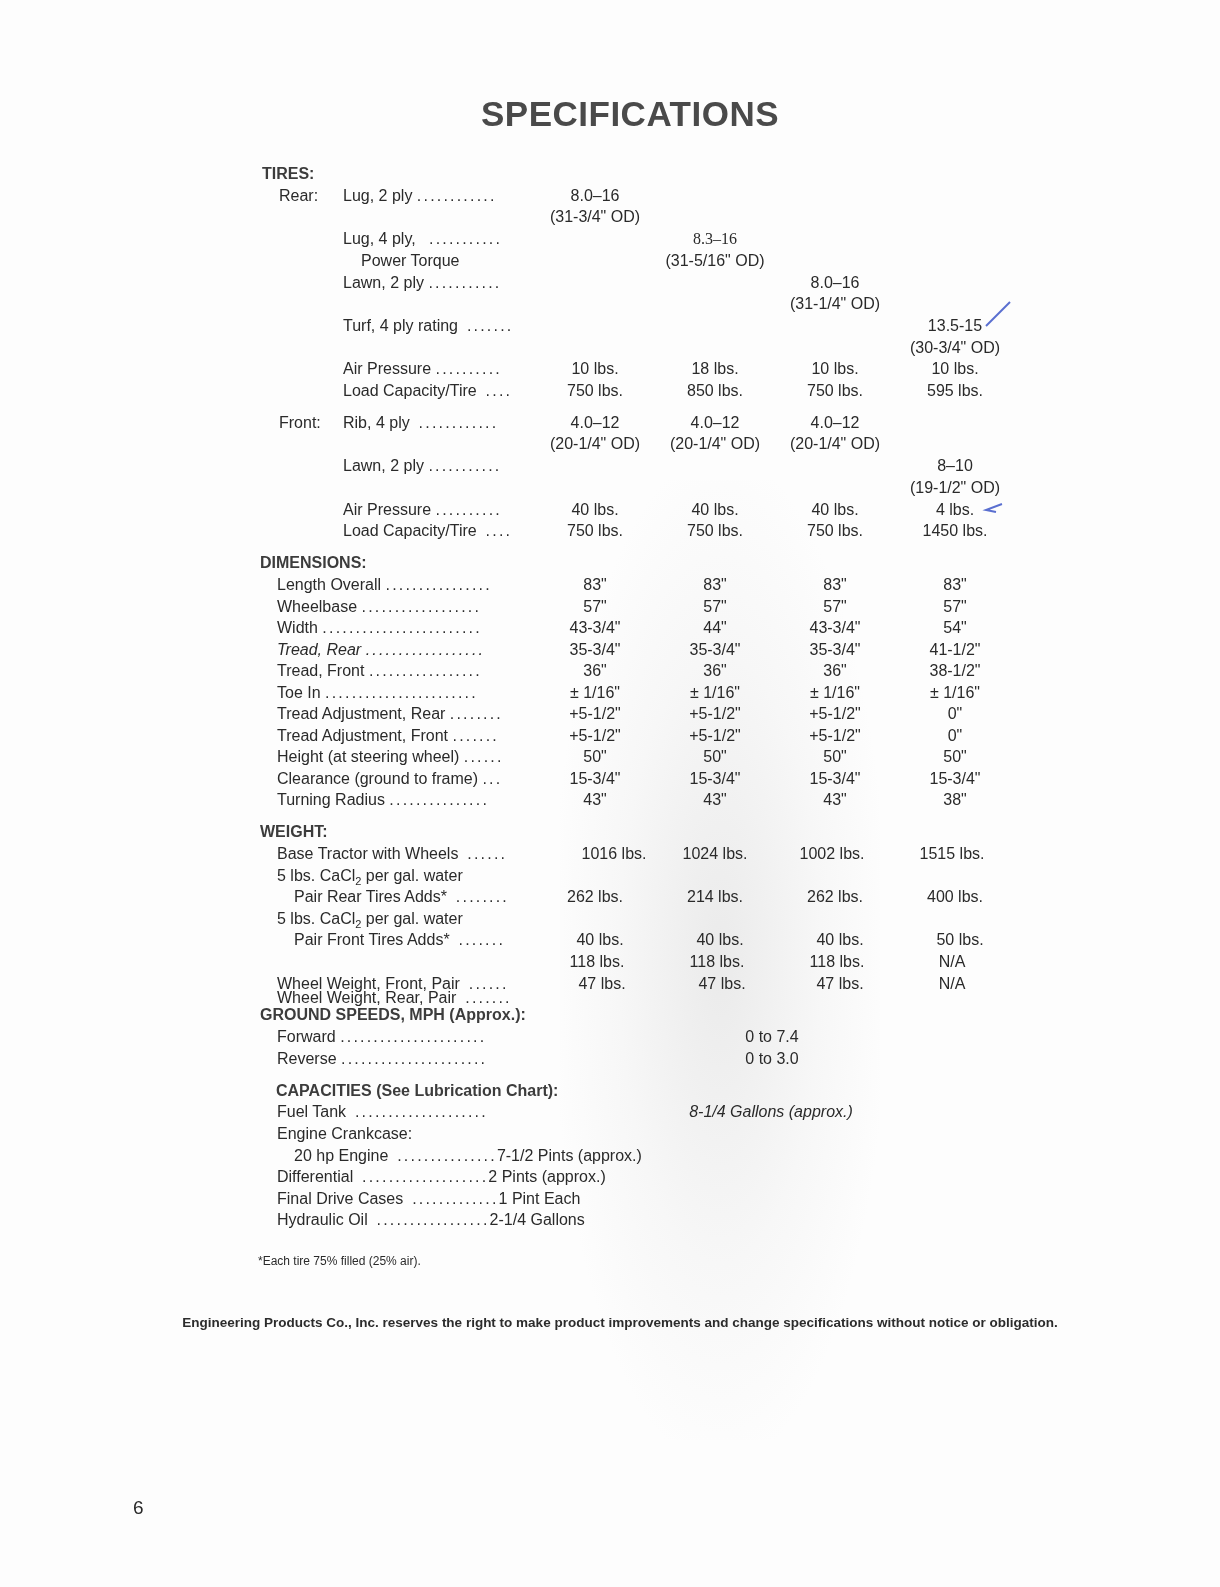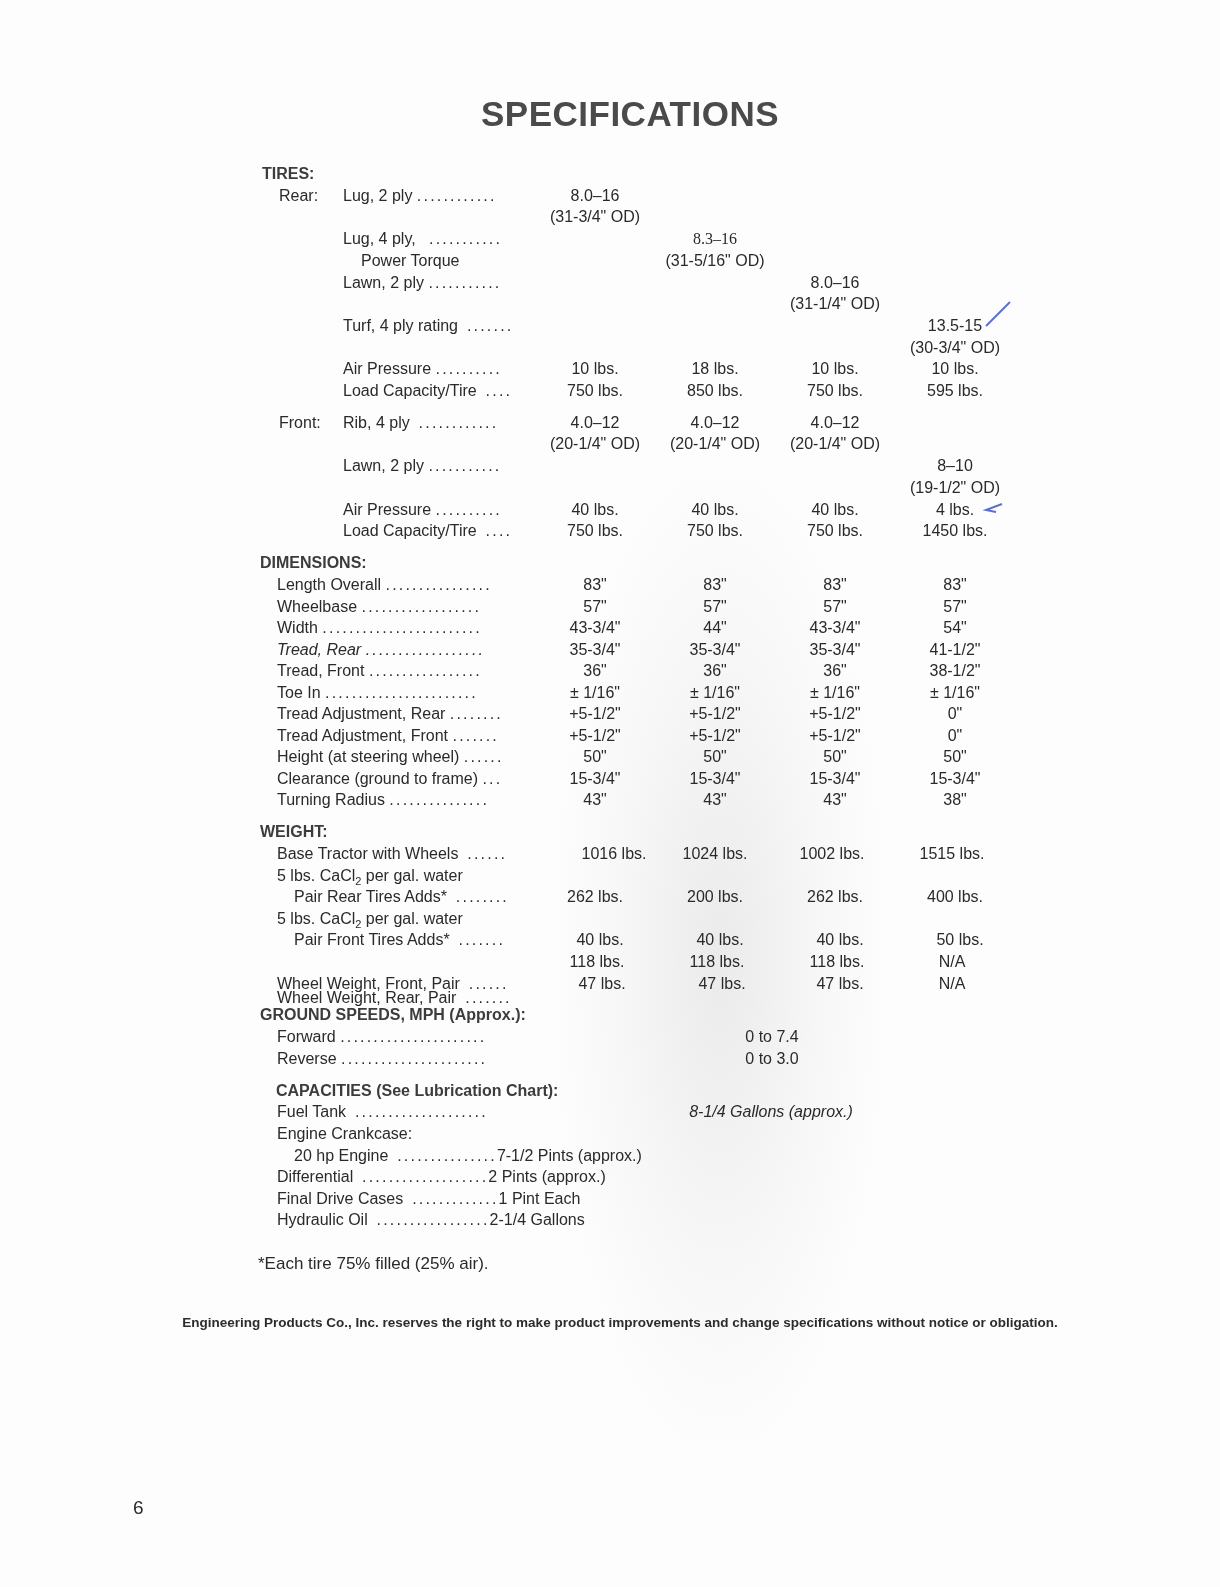--- a/index.html
+++ b/index.html
@@ -13,21 +13,21 @@
     pointer-events: none;
   }
   .title {
     position: absolute; left: 0; width: 1260px; top: 94px; text-align: center;
     font-size: 35px; font-weight: bold; color: #4a4a4a; letter-spacing: 0.5px;
   }
   .line { position: absolute; font-size: 16px; white-space: nowrap; line-height: 20px; }
   .sec { font-weight: bold; color: #3c3c3c; }
   .dots { letter-spacing: 2.2px; }
   .val { position: absolute; white-space: nowrap; font-size: 16px; line-height: 20px; transform: translateX(-50%); text-align: center; }
-  .footnote { position: absolute; left: 258px; top: 1254px; font-size: 17px; }
+  .footnote { position: absolute; left: 258px; top: 1254px; font-size: 12px; }
   .notice {
     position: absolute; left: 0; width: 1240px; top: 1315px; text-align: center;
     font-size: 13.5px; font-weight: bold; color: #2c2c2c;
   }
   .pagenum { position: absolute; left: 133px; top: 1497px; font-size: 19px; }
   .mark { position: absolute; }
 </style>
 </head>
 <body>
 
@@ -199,21 +199,21 @@
 <div class="val" style="left:952px;top:844px;">1515 lbs.</div>
 
 <div class="line" style="left:277px;top:866px;">
   <span>5 lbs. CaCl</span><sub style="font-size:11px;">2</sub><span> per gal. water</span>
 </div>
 <div class="line" style="left:294px;top:887px;">
   <span>Pair Rear Tires Adds*</span>&nbsp;
   <span class="dots">........</span>
 </div>
 <div class="val" style="left:595px;top:887px;">262 lbs.</div>
-<div class="val" style="left:715px;top:887px;">200 lbs.</div>
+<div class="val" style="left:715px;top:887px;">214 lbs.</div>
 <div class="val" style="left:835px;top:887px;">262 lbs.</div>
 <div class="val" style="left:955px;top:887px;">400 lbs.</div>
 
 <div class="line" style="left:277px;top:909px;">
   <span>5 lbs. CaCl</span><sub style="font-size:11px;">2</sub><span> per gal. water</span>
 </div>
 <div class="line" style="left:294px;top:930px;">
   <span>Pair Front Tires Adds*</span>&nbsp;
   <span class="dots">.......</span>
 </div>

